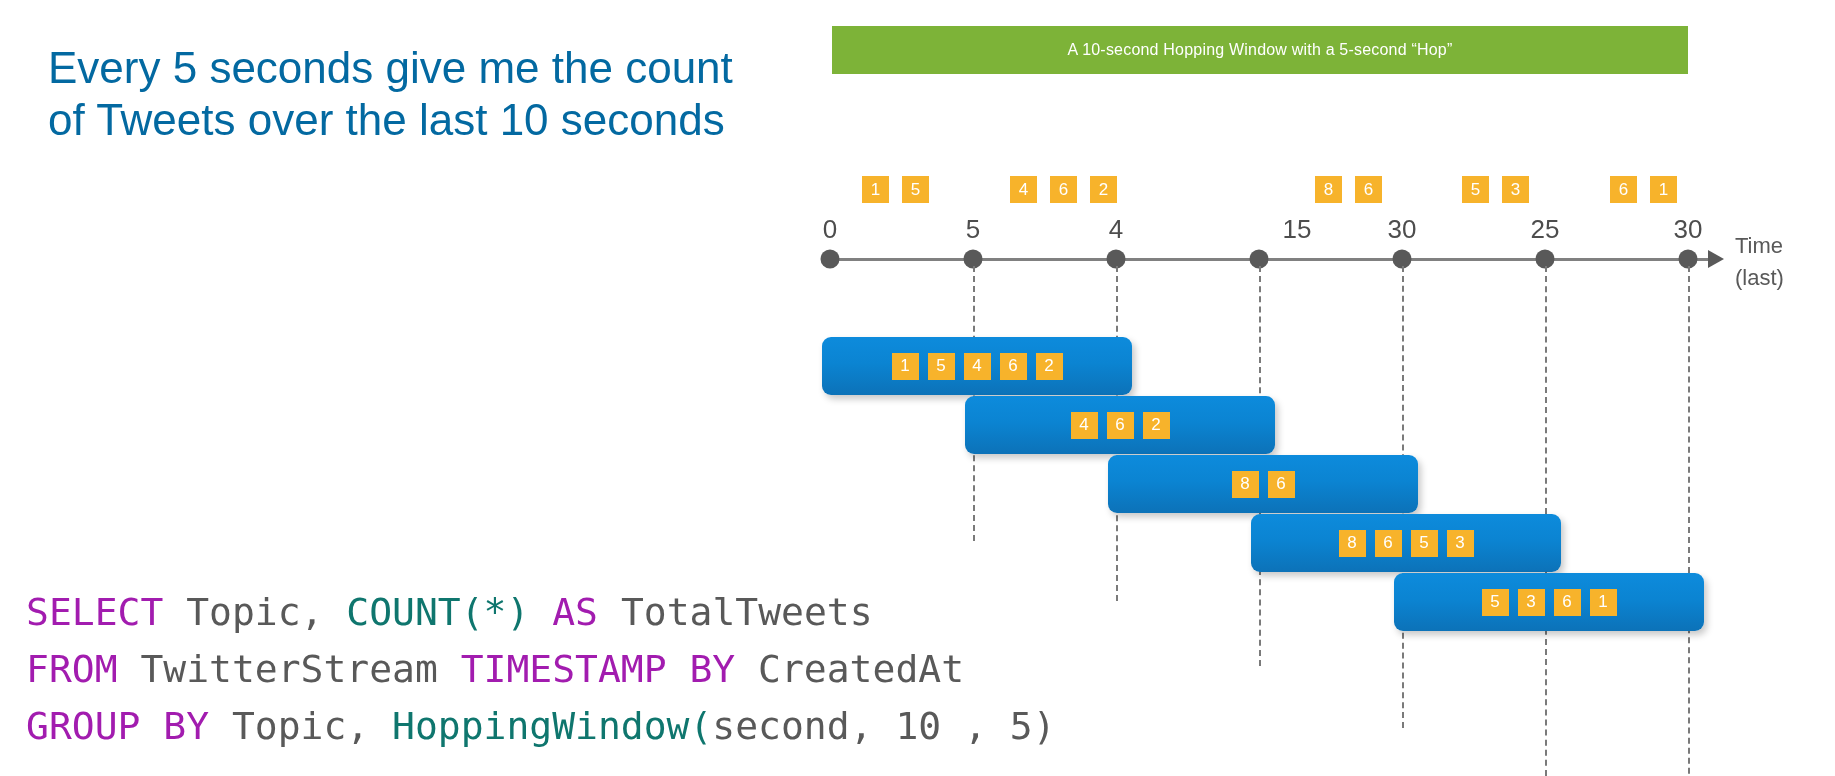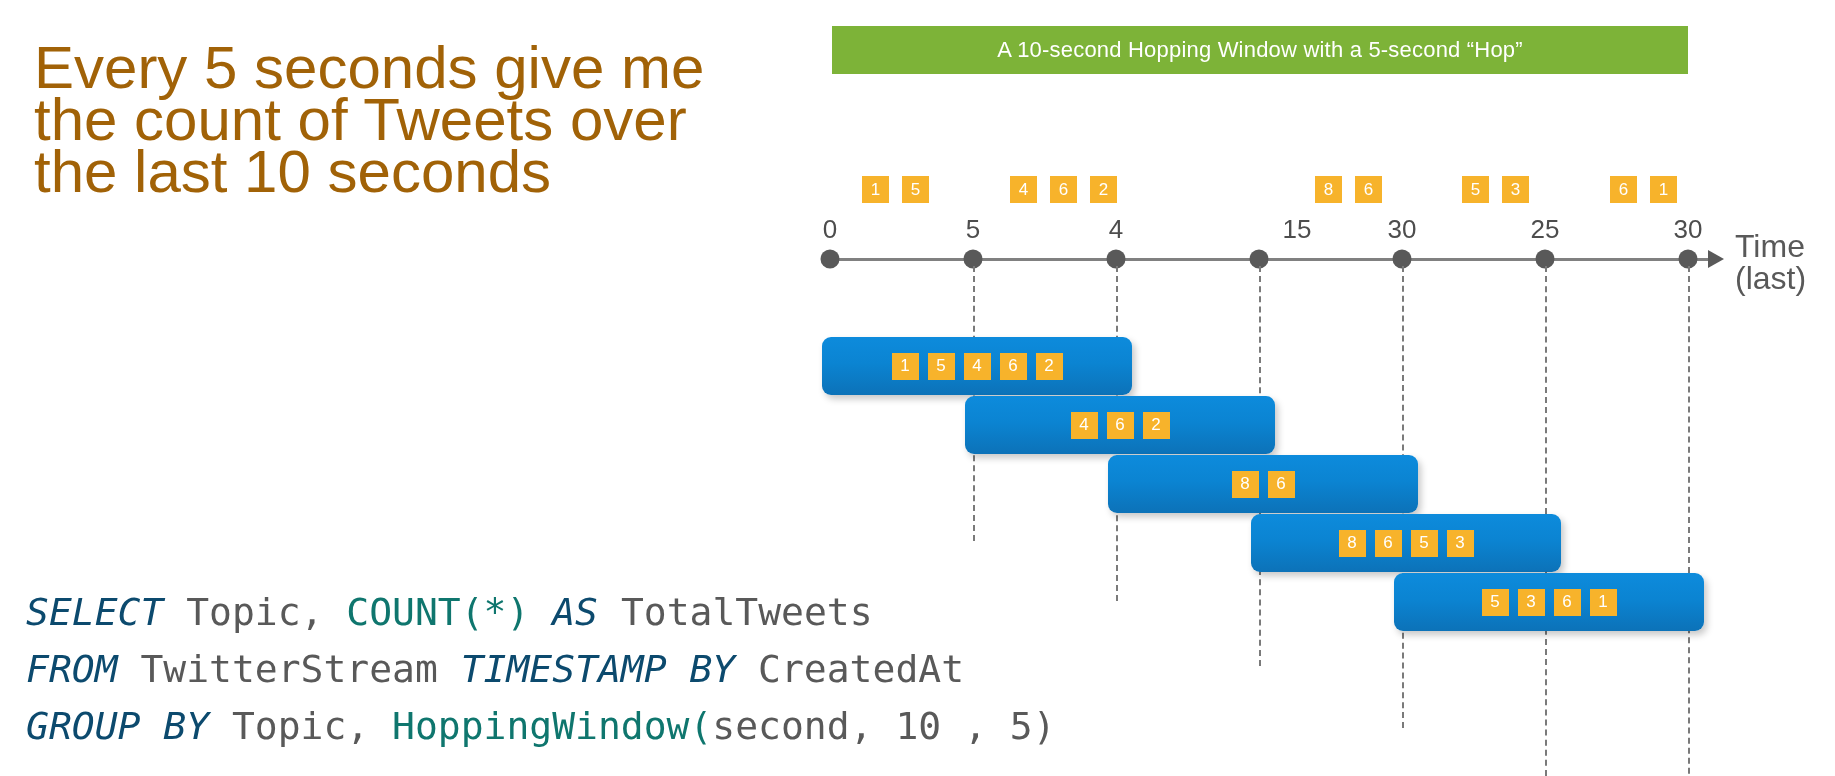--- a/index.html
+++ b/index.html
@@ -7,41 +7,41 @@
     width:1835px; height:776px;
     background:#ffffff;
     font-family:"Liberation Sans", sans-serif;
     position:relative; overflow:hidden;
   }
   .slide { position:absolute; inset:0; }
 
   
   .heading {
     position:absolute;
-    left:34px; top:42px;
+    left:48px; top:42px;
     width:700px;
-    color:#a16207;
-    font-size:60px;
+    color:#0369a1;
+    font-size:44px;
     line-height:52px;
     font-weight:400;
     letter-spacing:0px;
     white-space:pre-wrap;
   }
 
   
   .banner {
     position:absolute;
     left:832px; top:26px;
     width:856px; height:48px;
     background:#7DB338;
     display:flex; align-items:center; justify-content:center;
   }
   .banner-text {
     color:#ffffff;
-    font-size:22px;
+    font-size:16px;
     font-weight:300;
     letter-spacing:0.2px;
   }
 
   
   .timeline { position:absolute; left:0; top:0; width:1835px; height:776px; }
 
   .axis-line {
     position:absolute;
     top:258px; left:822px;
@@ -74,21 +74,21 @@
   }
   .drop-line {
     position:absolute;
     width:0; border-left:2px dashed #7A7A7A;
     top:266px;
   }
   .time-label {
     position:absolute;
     left:1735px; top:230px;
     color:#595959;
-    font-size:32px; font-weight:300;
+    font-size:22px; font-weight:300;
     line-height:32px;
   }
 
   
   .badge {
     position:absolute;
     width:27px; height:27px;
     background:#F7B32B;
     color:#ffffff;
     font-size:17px;
@@ -116,21 +116,21 @@
   
   .sql {
     position:absolute;
     left:26px; top:584px;
     font-family:"DejaVu Sans Mono", monospace;
     font-size:38px;
     line-height:57px;
     white-space:pre;
     letter-spacing:0px;
   }
-  .kw   { color:#0c4a6e;font-style:italic; }
+  .kw   { color:#a21caf; }
   .fn   { color:#0f766e; }
   .id   { color:#595959; }
 </style>
 </head>
 <body>
 
 <div class="slide">
 
   <div class="heading">Every 5 seconds give me the count of Tweets over the last 10 seconds</div>
 

